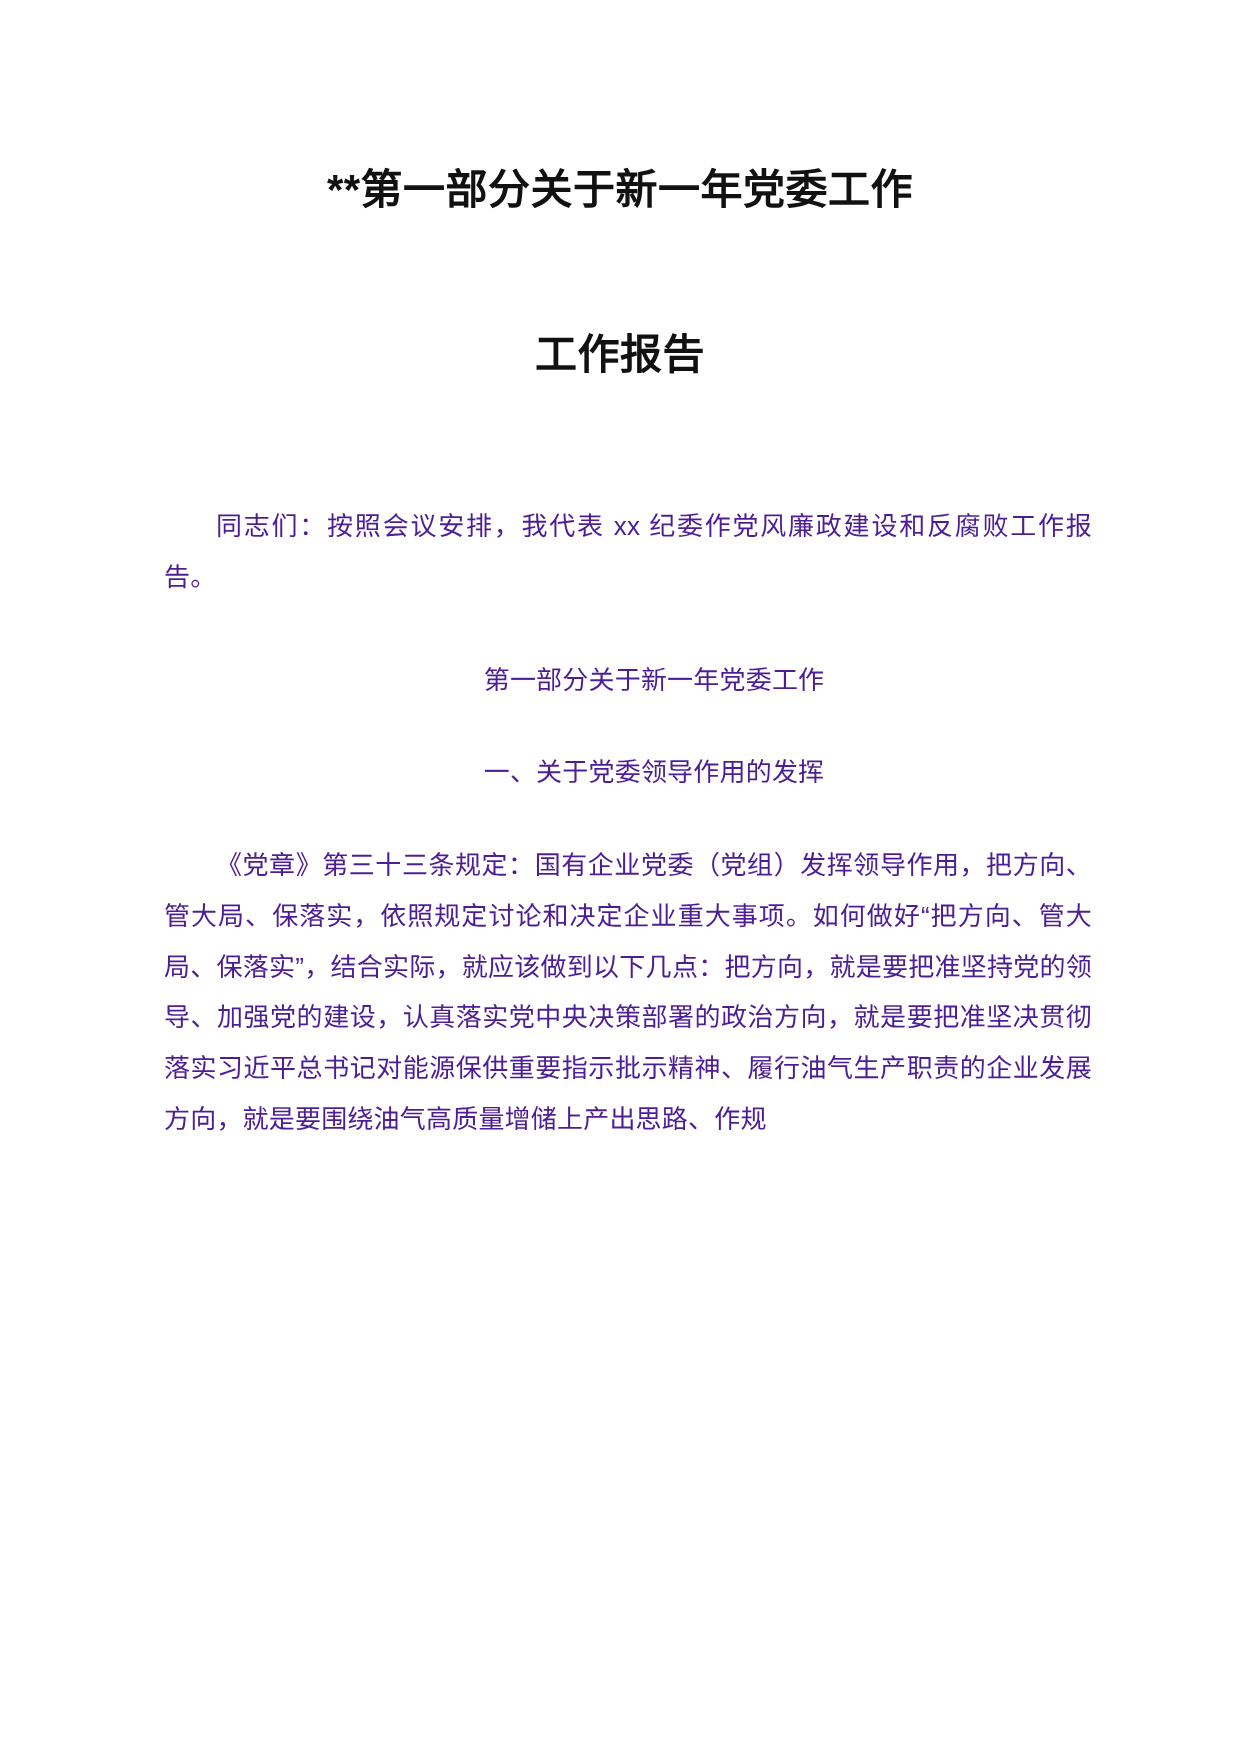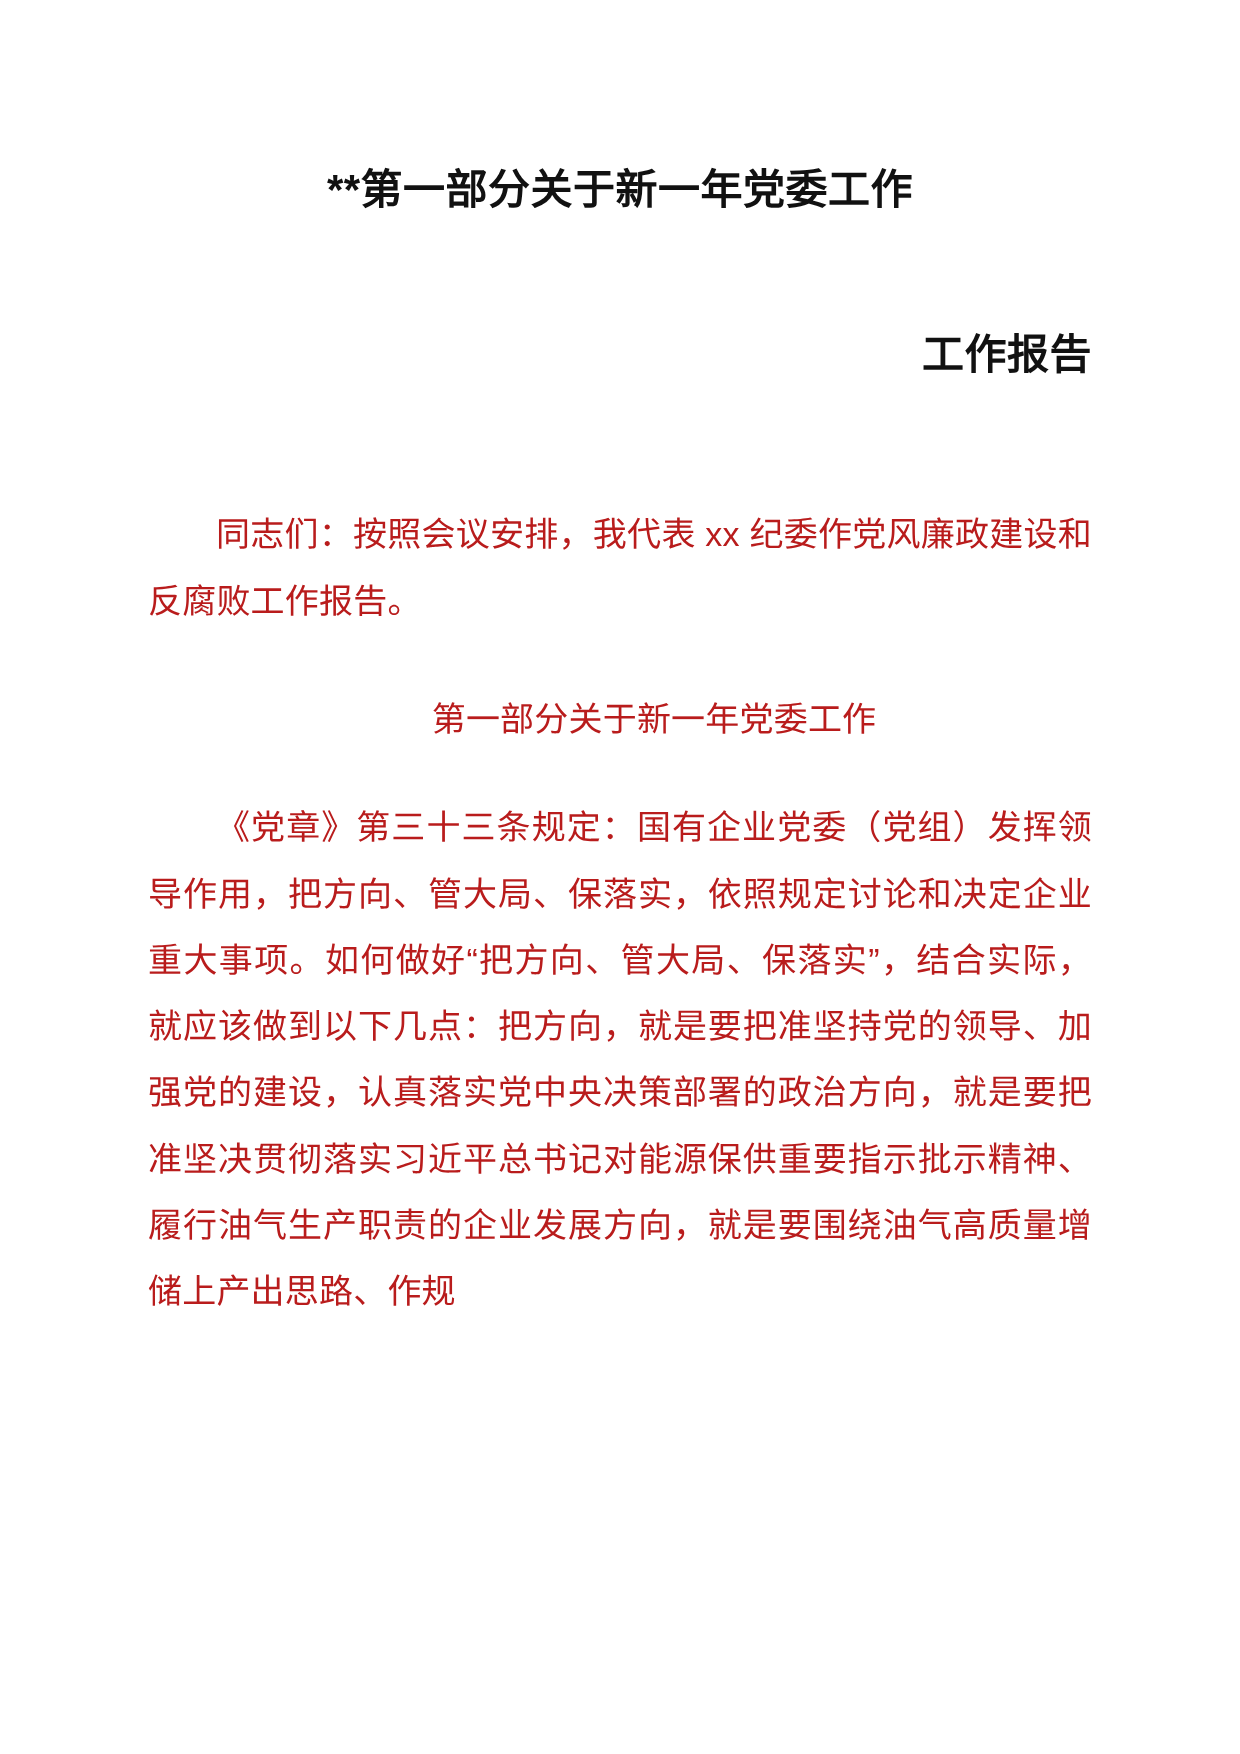--- a/index.html
+++ b/index.html
@@ -36,35 +36,34 @@
   }
 
   .title-line-1 {
     display: block;
     margin-top: 12px;
   }
 
   .title-line-2 {
     display: block;
     margin-top: 108px;
-    text-align: right;
   }
 
   .body-block {
     margin-top: 118px;
   }
 
   .para {
-    font-size: 34px;
+    font-size: 26px;
     line-height: 1.95;
-    color: #b91c1c;
+    color: #4c1d95;
     text-align: justify;
     text-justify: inter-character;
     text-indent: 2em;
-    margin: 0 0 34px 0;
+    margin: 0 0 34px 16px;
     letter-spacing: 0.2px;
     word-break: break-all;
   }
 
   .para.heading-para {
     text-align: center;
     margin-bottom: 42px;
   }
 
   .para.last-para {
@@ -84,18 +83,19 @@
   </h1>
 
   <div class="body-block">
 
     <p class="para">同志们：按照会议安排，我代表 xx 纪委作党风廉政建设和反腐败工作报告。</p>
 
     <div class="spacer-sm"></div>
 
     <p class="para heading-para">第一部分关于新一年党委工作</p>
 
+    <p class="para heading-para">一、关于党委领导作用的发挥</p>
 
     <p class="para last-para">《党章》第三十三条规定：国有企业党委（党组）发挥领导作用，把方向、管大局、保落实，依照规定讨论和决定企业重大事项。如何做好“把方向、管大局、保落实”，结合实际，就应该做到以下几点：把方向，就是要把准坚持党的领导、加强党的建设，认真落实党中央决策部署的政治方向，就是要把准坚决贯彻落实习近平总书记对能源保供重要指示批示精神、履行油气生产职责的企业发展方向，就是要围绕油气高质量增储上产出思路、作规</p>
 
   </div>
 
 </div>
 
 </body></html>

